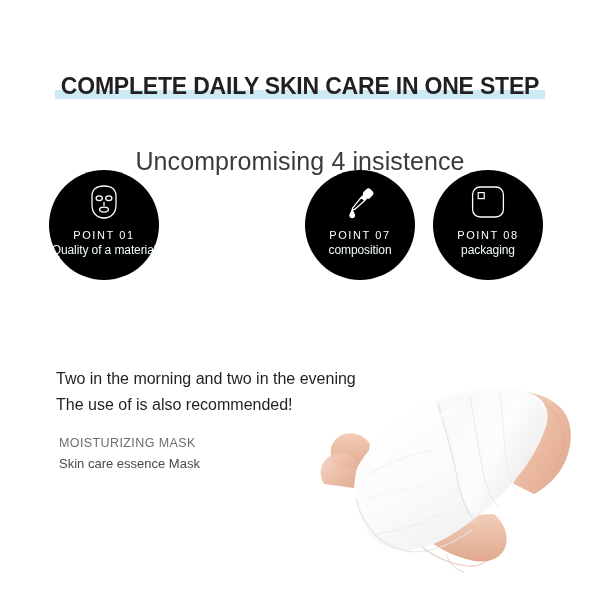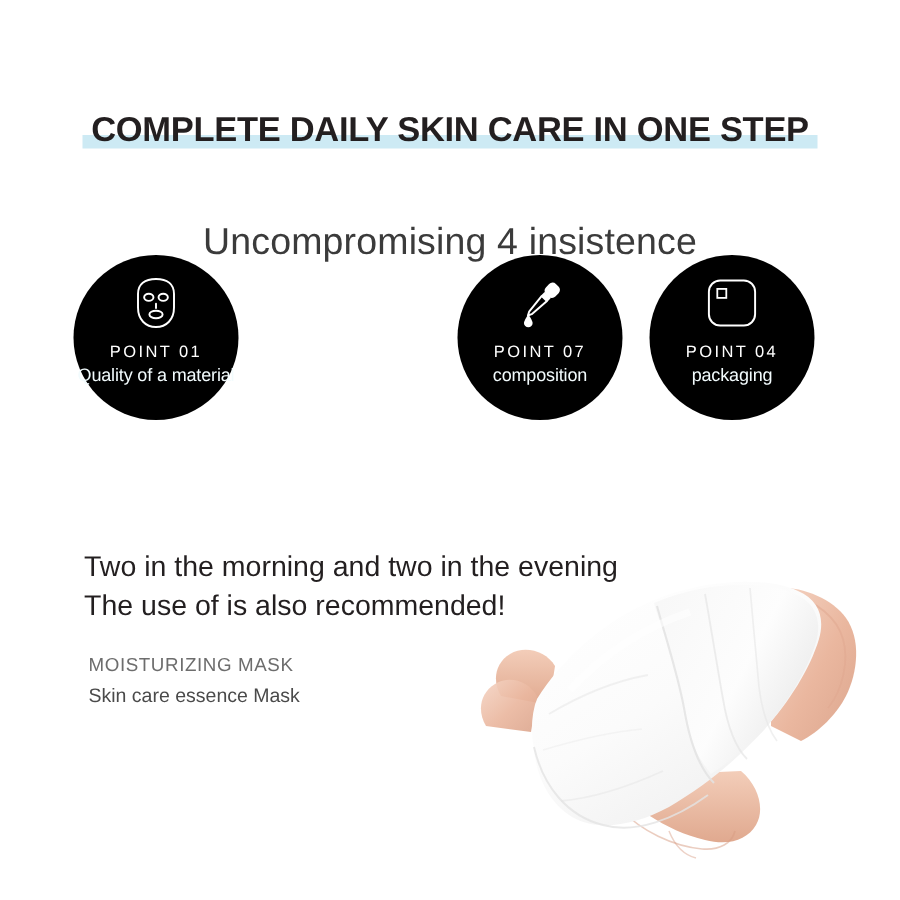--- a/index.html
+++ b/index.html
@@ -135,21 +135,21 @@
 
   
   .usage-block {
     position: absolute;
     left: 56px;
     top: 366px;
     width: 420px;
   }
   .usage-line {
     font-family: "Liberation Sans", sans-serif;
-    font-size: 19px;
+    font-size: 16px;
     color: #231f20;
     line-height: 26px;
     white-space: nowrap;
   }
 
   .product-block {
     position: absolute;
     left: 59px;
     top: 433px;
     width: 300px;
@@ -226,21 +226,21 @@
       <div class="point-sub">composition</div>
     </div>
 
     <div class="point-circle p4">
       <span class="point-icon">
         <svg width="36" height="34" viewBox="0 0 36 34" fill="none" stroke="#ffffff" stroke-width="1.3">
           <rect x="2.6" y="2" width="30.8" height="30" rx="7.5"></rect>
           <rect x="8.2" y="7.6" width="6" height="6" stroke-width="1.2"></rect>
         </svg>
       </span>
-      <div class="point-title">POINT 04</div>
+      <div class="point-title">POINT 08</div>
       <div class="point-sub">packaging</div>
     </div>
   </div>
 
   <div class="usage-block">
     <div class="usage-line">Two in the morning and two in the evening</div>
     <div class="usage-line">The use of is also recommended!</div>
   </div>
 
   <div class="product-block">

